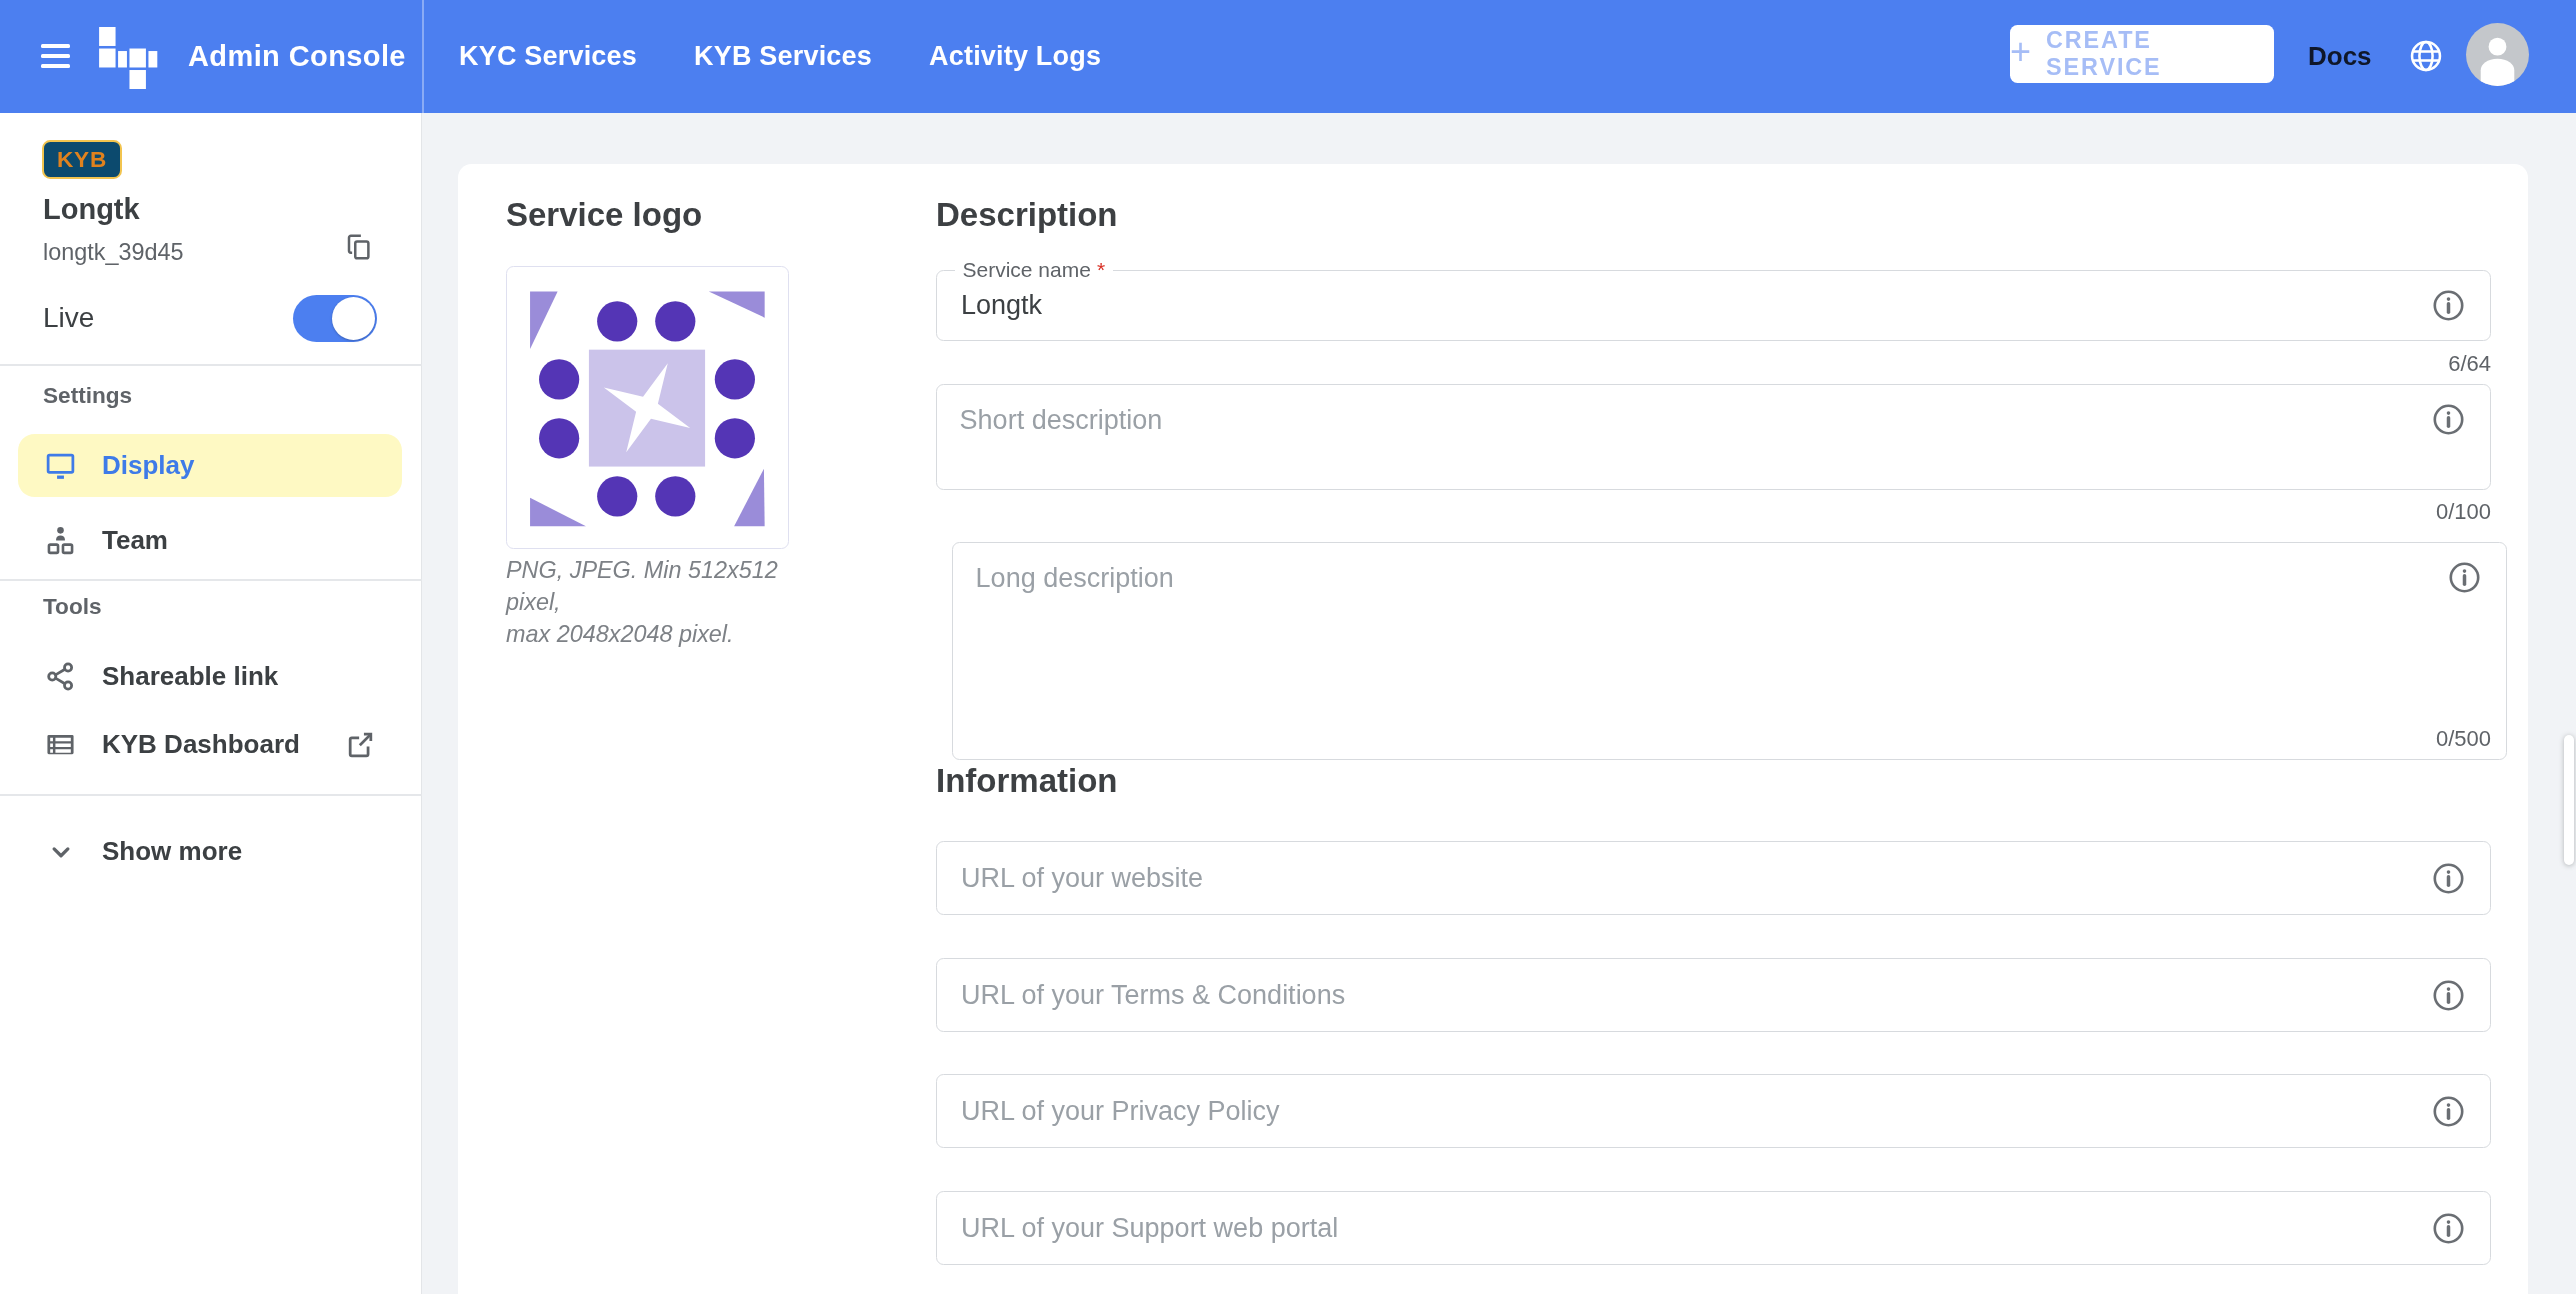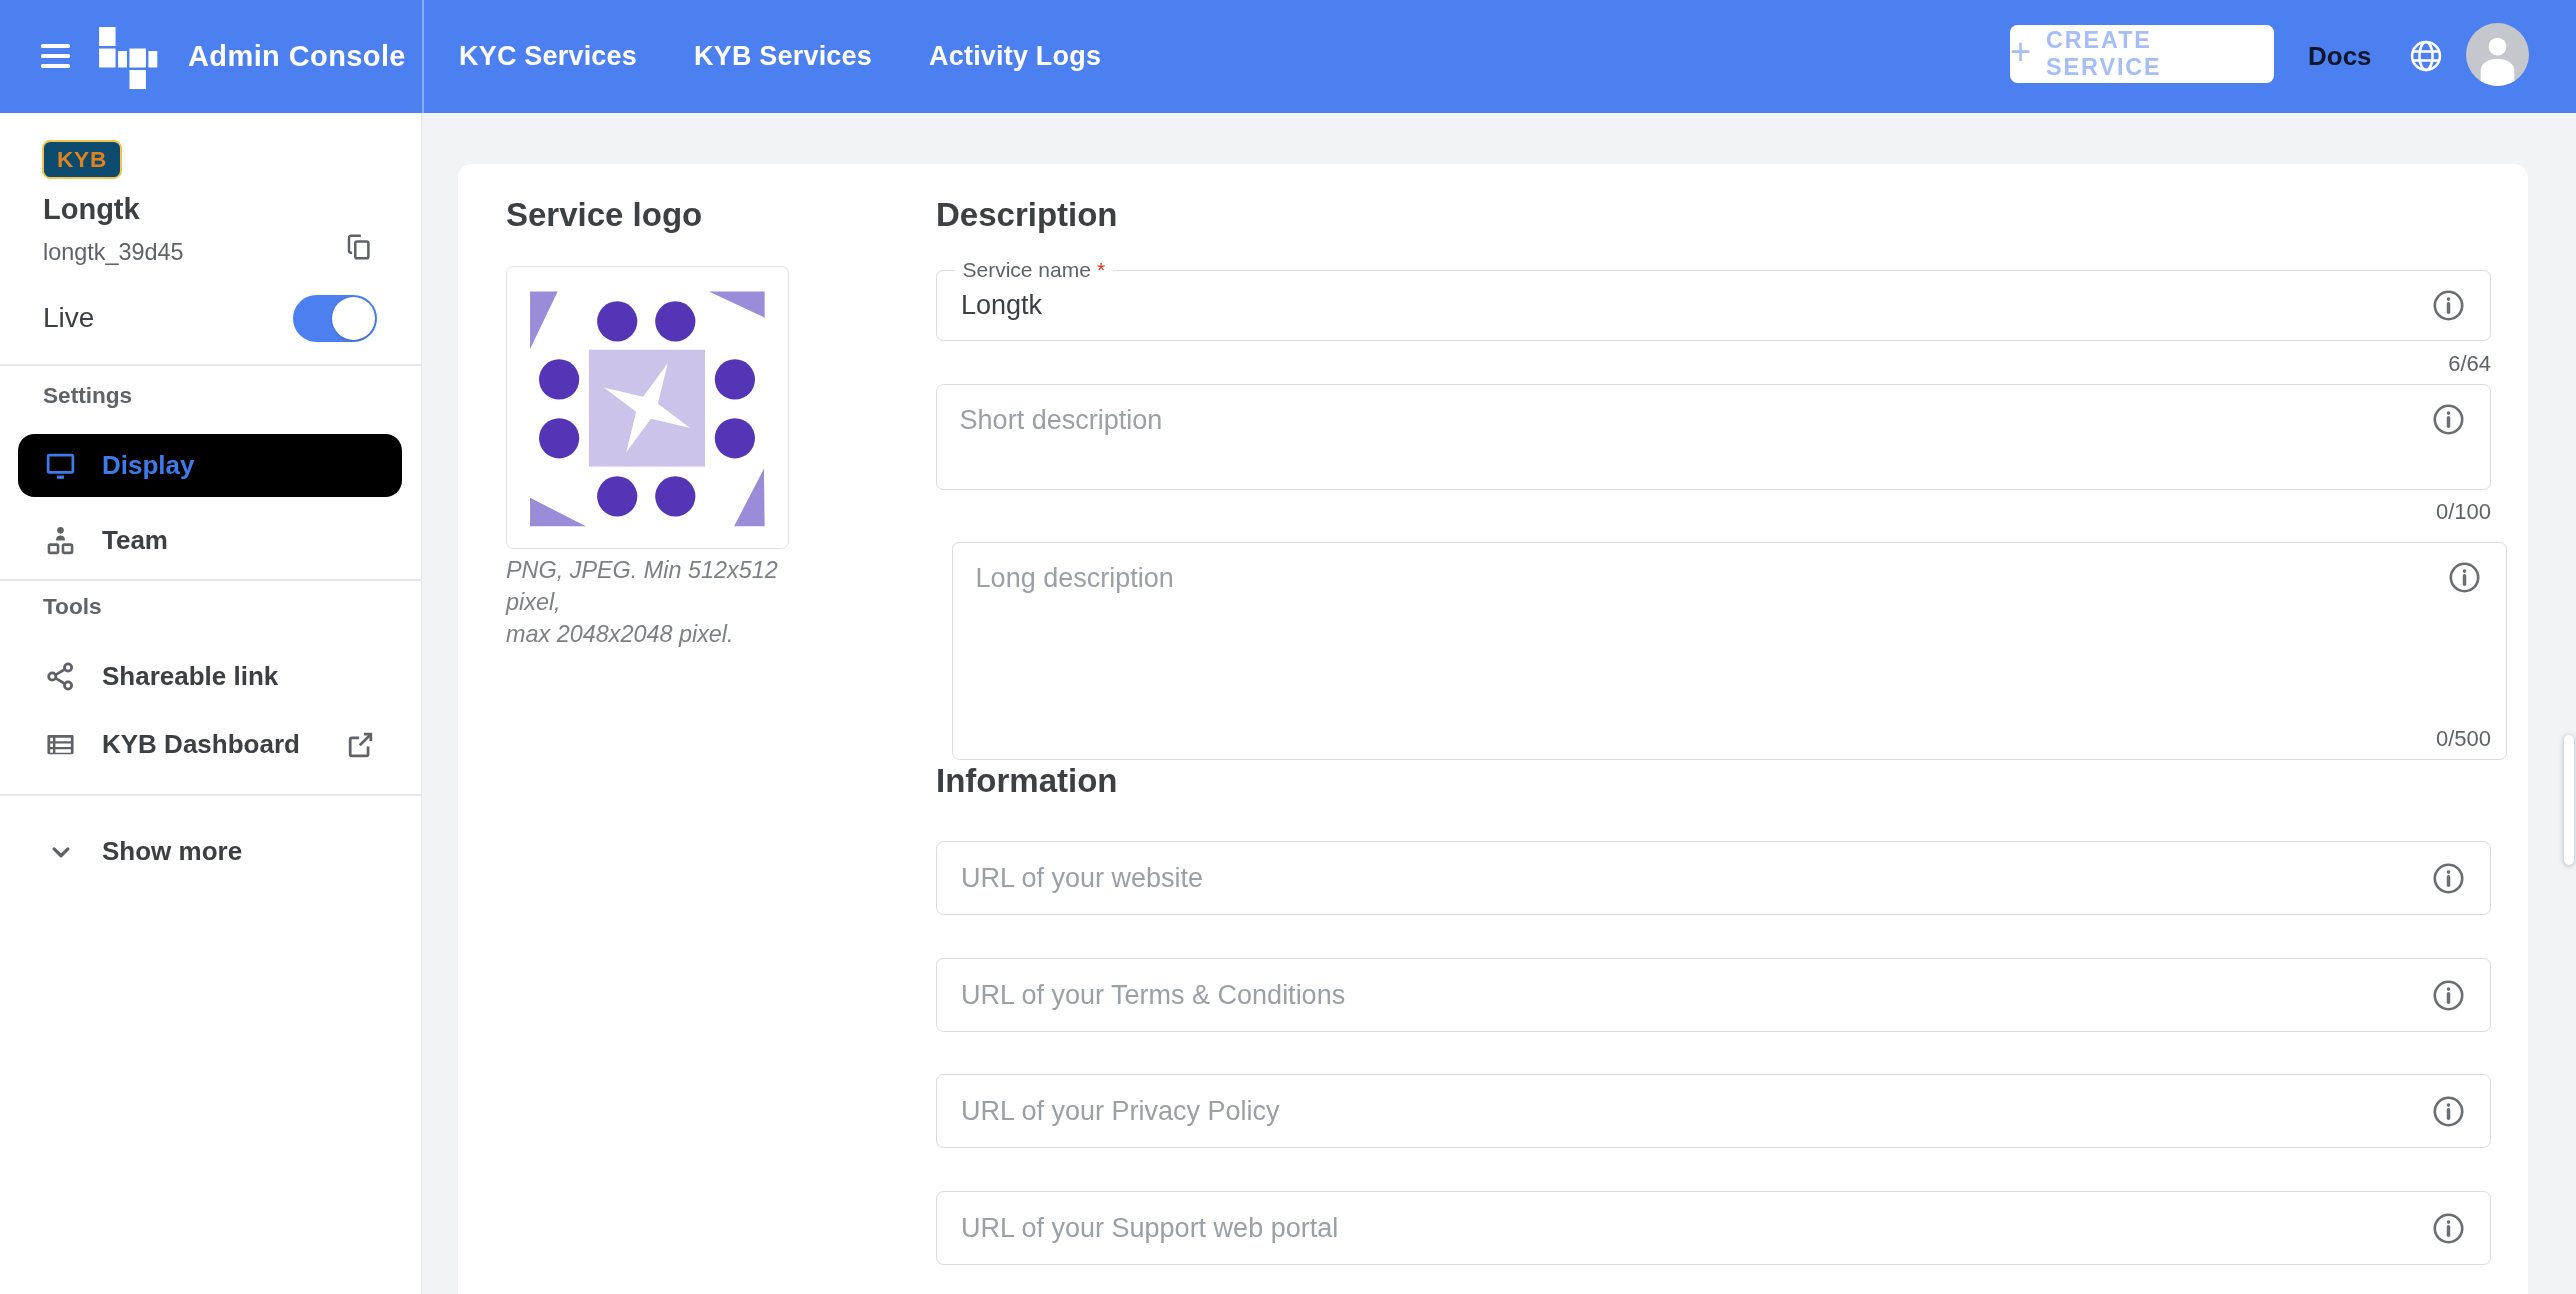--- a/index.html
+++ b/index.html
@@ -29,21 +29,21 @@
   .svc-id { position:absolute; left:43px; top:126px; font-size:23.4px; color:#5F6368; }
   .copy-btn { position:absolute; left:339px; top:113px; width:39px; height:42px; display:flex; align-items:center; justify-content:center; cursor:pointer; }
   .live-label { position:absolute; left:43px; top:189px; font-size:28px; color:#3C4043; }
   .toggle { position:absolute; left:293px; top:182px; width:84px; height:47px; border-radius:24px; background:#4C7FF0; cursor:pointer; }
   .toggle .knob { position:absolute; right:2.3px; top:2.3px; width:43px; height:43px; border-radius:50%; background:#fff; box-shadow:0 0.8px 2.3px rgba(0,0,0,.25); }
   .sb-divider { position:absolute; left:0; width:422px; height:1.5px; background:#E5E7EA; }
   .sb-heading { position:absolute; left:43px; font-size:22.6px; font-weight:bold; color:#5F6368; }
   .sb-item { position:absolute; left:0; width:422px; height:63px; display:flex; align-items:center; cursor:pointer; }
   .sb-item .ico { position:absolute; left:44px; width:33px; height:33px; display:flex; align-items:center; justify-content:center; }
   .sb-item .txt { position:absolute; left:102px; font-size:26px; color:#3C4043; font-weight:bold; }
-  .sb-item.selected { left:18px; width:384px; border-radius:16.6px; background:#000000; }
+  .sb-item.selected { left:18px; width:384px; border-radius:16.6px; background:#fef9c3; }
   .sb-item.selected .ico { left:26px; }
   .sb-item.selected .txt { left:84px; color:#3E7BE8; }
   .sb-item .trail { position:absolute; left:344px; width:33px; height:33px; }
 
   
   .card { position:absolute; left:458px; top:164px; width:2070px; height:1176px; background:#fff; border-radius:13.6px; }
   .h-section { position:absolute; font-size:33px; font-weight:bold; color:#3D4043;text-align:right; }
   .logo-box { position:absolute; left:48px; top:102px; width:283px; height:283px; border:1.5px solid #DFE0F0; border-radius:7.5px; background:#fff; cursor:pointer; }
   .logo-caption { position:absolute; left:48px; top:390px; width:301px; font-size:23.4px; font-style:italic; color:#7D8186; line-height:32px; }
 

